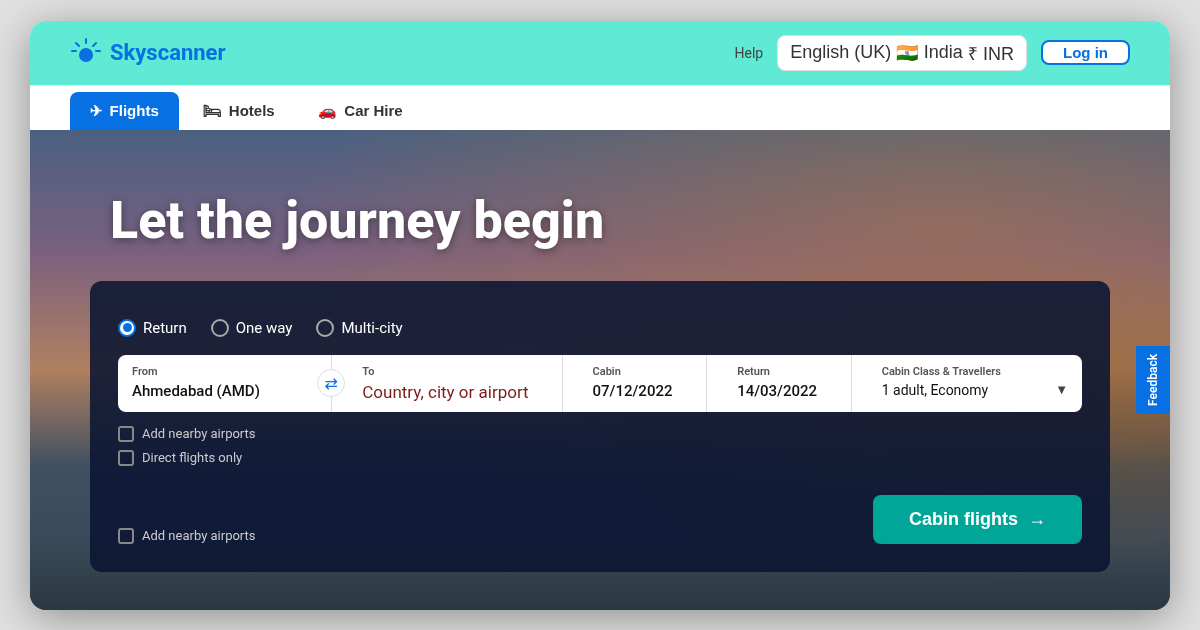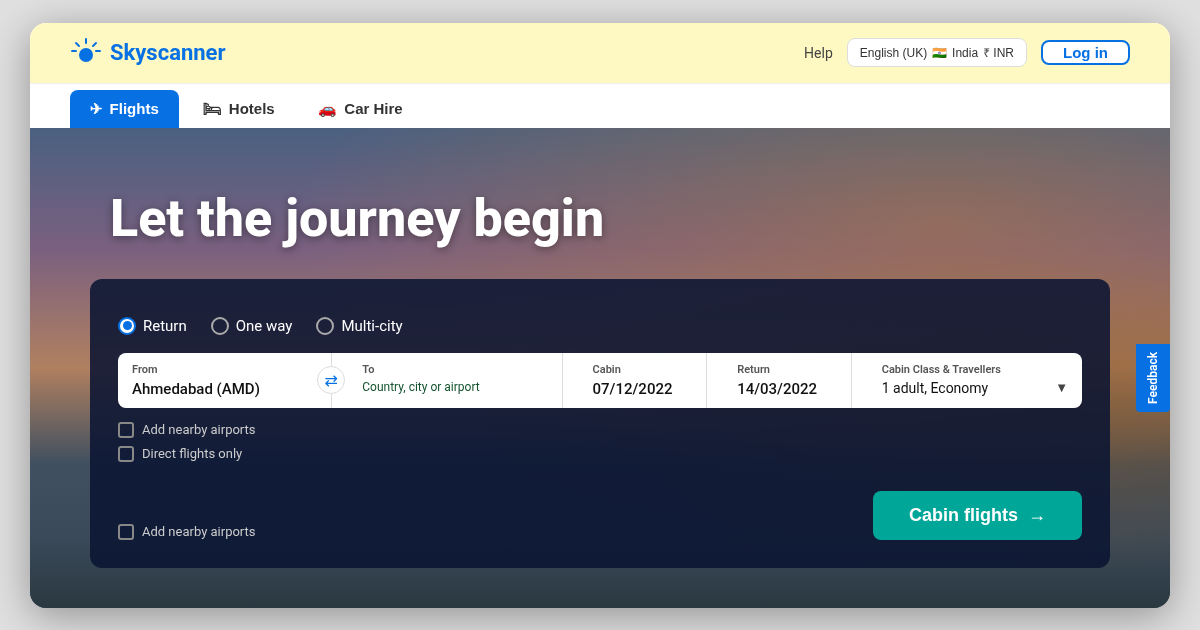--- a/index.html
+++ b/index.html
@@ -13,21 +13,21 @@
     }
     .browser-frame {
       width: 1140px;
       border-radius: 16px;
       overflow: hidden;
       box-shadow: 0 8px 40px rgba(0,0,0,0.35);
       background: #fff;
     }
     
     .site-header {
-      background: #fef9c3;
+      background: #5eead4;
       padding: 14px 40px;
       display: flex;
       align-items: center;
       justify-content: space-between;
       border-bottom: 1px solid #f0f0f0;
     }
     .logo-area {
       display: flex;
       align-items: center;
       gap: 8px;
@@ -52,21 +52,21 @@
       cursor: pointer;
       text-decoration: none;
     }
     .locale-btn {
       display: flex;
       align-items: center;
       gap: 5px;
       border: 1px solid #ddd;
       border-radius: 8px;
       padding: 5px 12px;
-      font-size: 12px;
+      font-size: 18px;
       cursor: pointer;
       background: #fff;
       color: #333;
     }
     .login-btn {
       border: 2px solid #0770e3;
       border-radius: 8px;
       padding: 2px 20px;
       font-size: 15px;
       font-weight: 600;
@@ -212,22 +212,22 @@
       font-weight: 600;
       margin-bottom: 4px;
       text-transform: none;
     }
     .field-value {
       font-size: 15px;
       color: #111;
       font-weight: 500;
     }
     .field-placeholder {
-      font-size: 12px;
-      color: #14532d;
+      font-size: 17px;
+      color: #7f1d1d;
     }
     .swap-btn {
       position: absolute;
       right: -14px;
       top: 50%;
       transform: translateY(-50%);
       z-index: 3;
       width: 28px;
       height: 28px;
       background: #fff;

